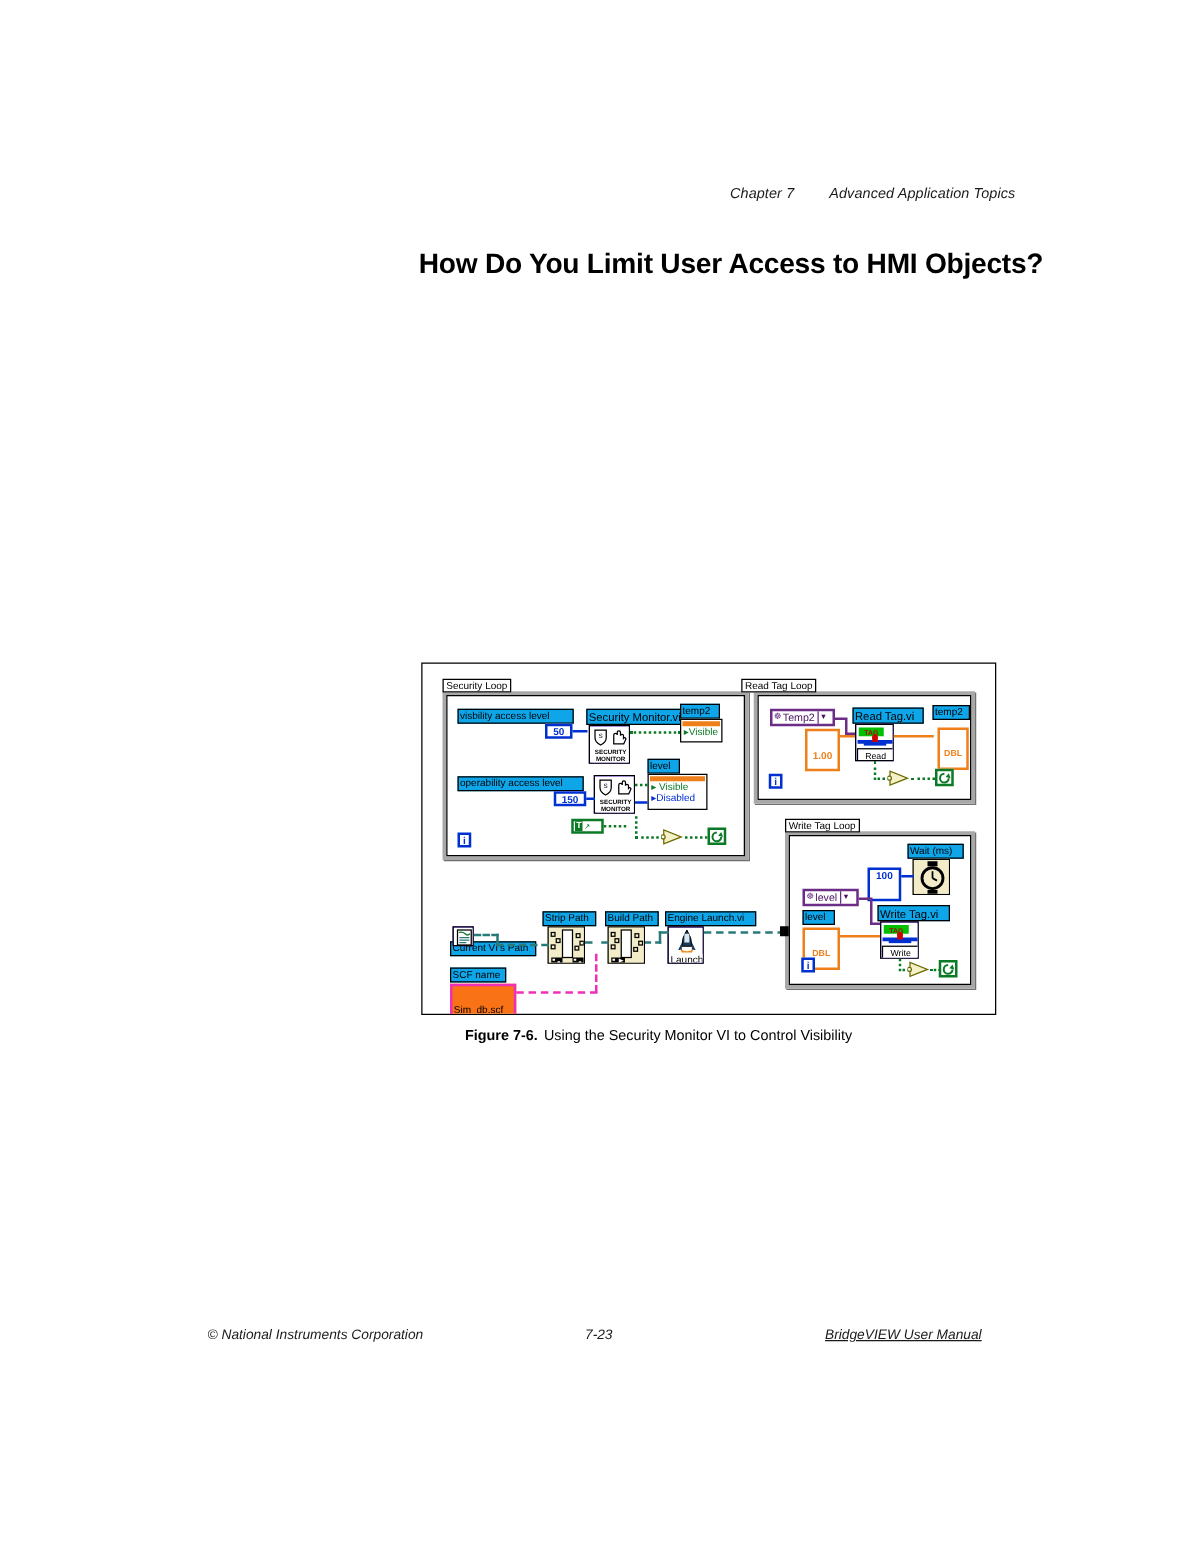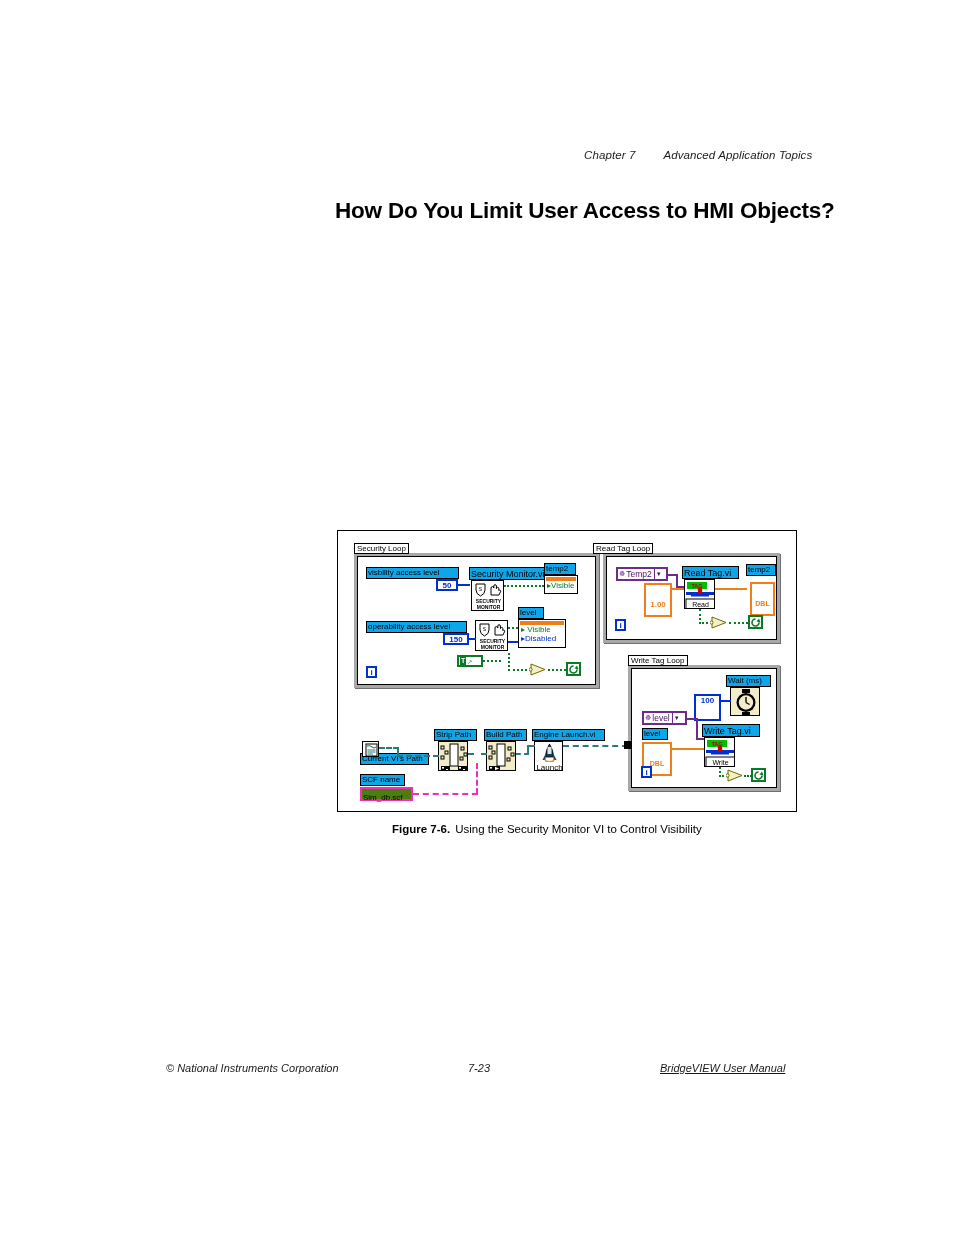--- a/index.html
+++ b/index.html
@@ -194,33 +194,33 @@
     color: #e00000;
     font-weight: bold;
     font-size: 8.5px;
     line-height: 10px;
     padding: 1px 2px;
     box-sizing: border-box;
   }
   .pink-const {
     position: absolute;
     border: 2px solid #ee2fb8;
-    background: #4d7c0f;
+    background: #f97316;
     color: #000;
     font-size: 8px;
     line-height: 9px;
-    padding: 4px 1px;
+    padding: 14px 1px;
     box-sizing: border-box;
     white-space: nowrap;
   }
 
   
   .fig-caption {
     position: absolute;
-    left: 392px;
+    left: 372px;
     top: 823px;
     font-size: 11.5px;
     font-family: "Liberation Sans", sans-serif;
     color: #000;
     white-space: nowrap;
   }
   .fig-caption b { font-weight: bold; }
   .fig-caption .cap-text { margin-left: 5px; }
 
   

